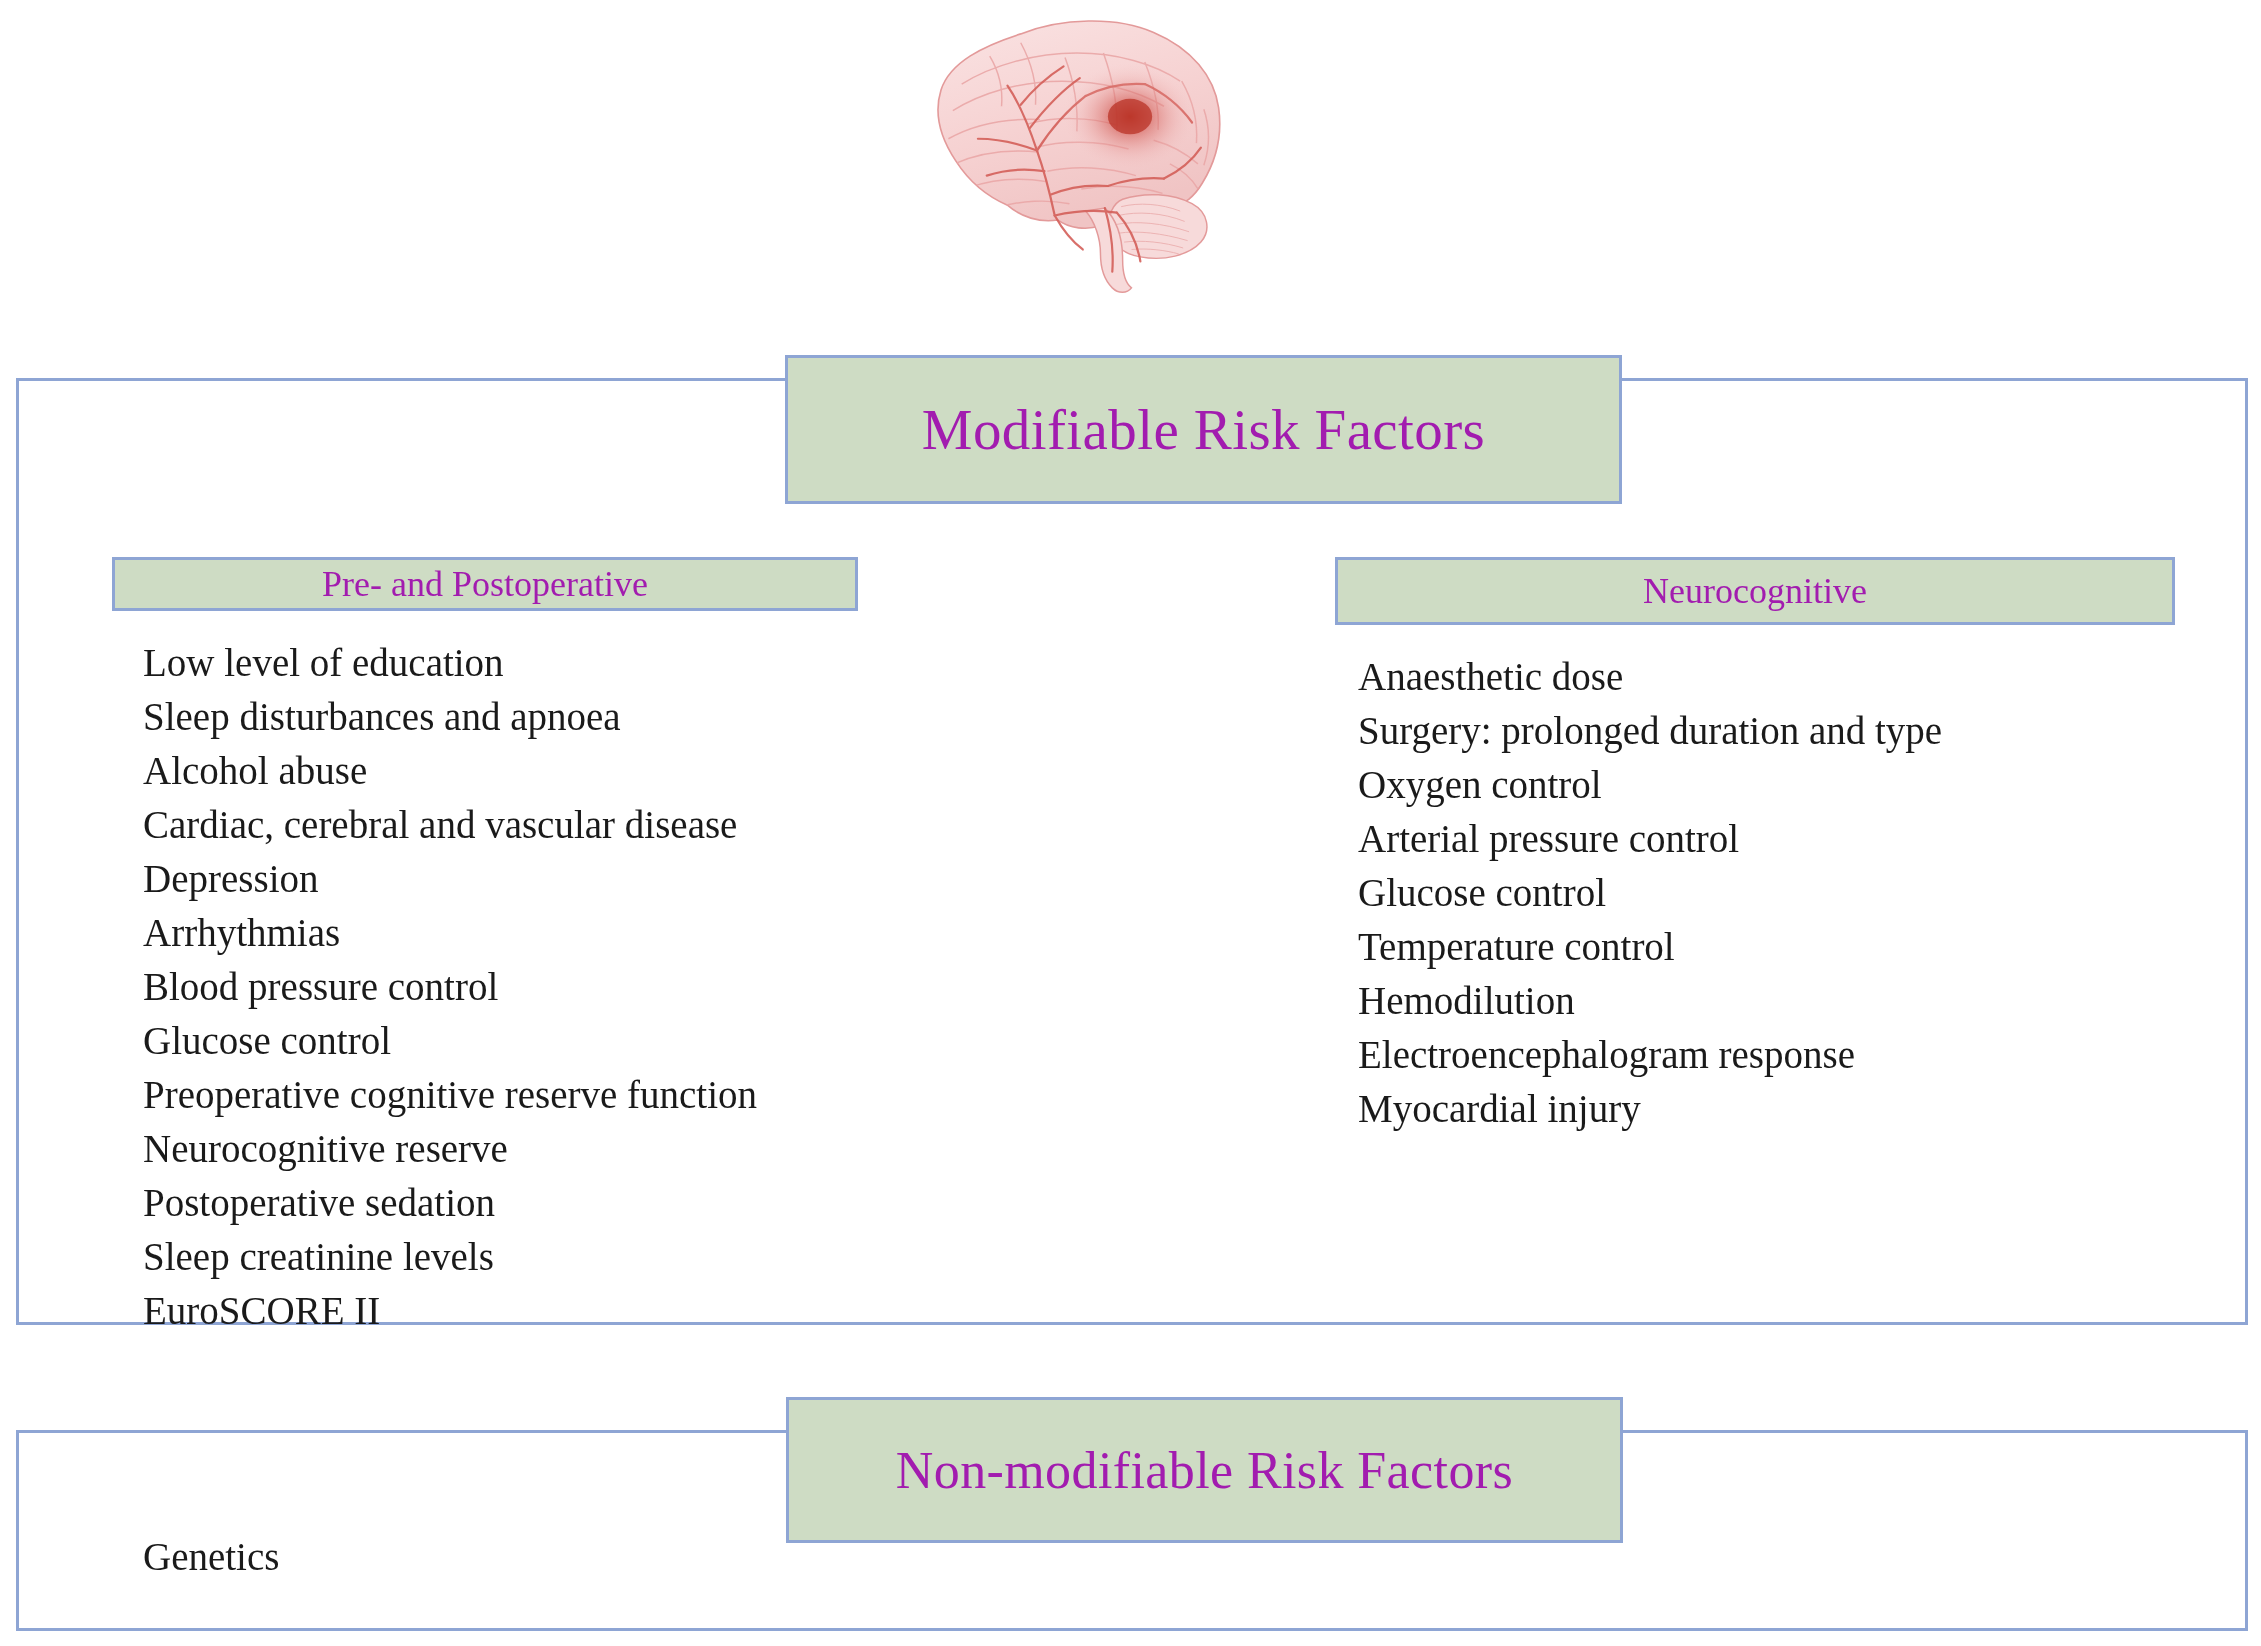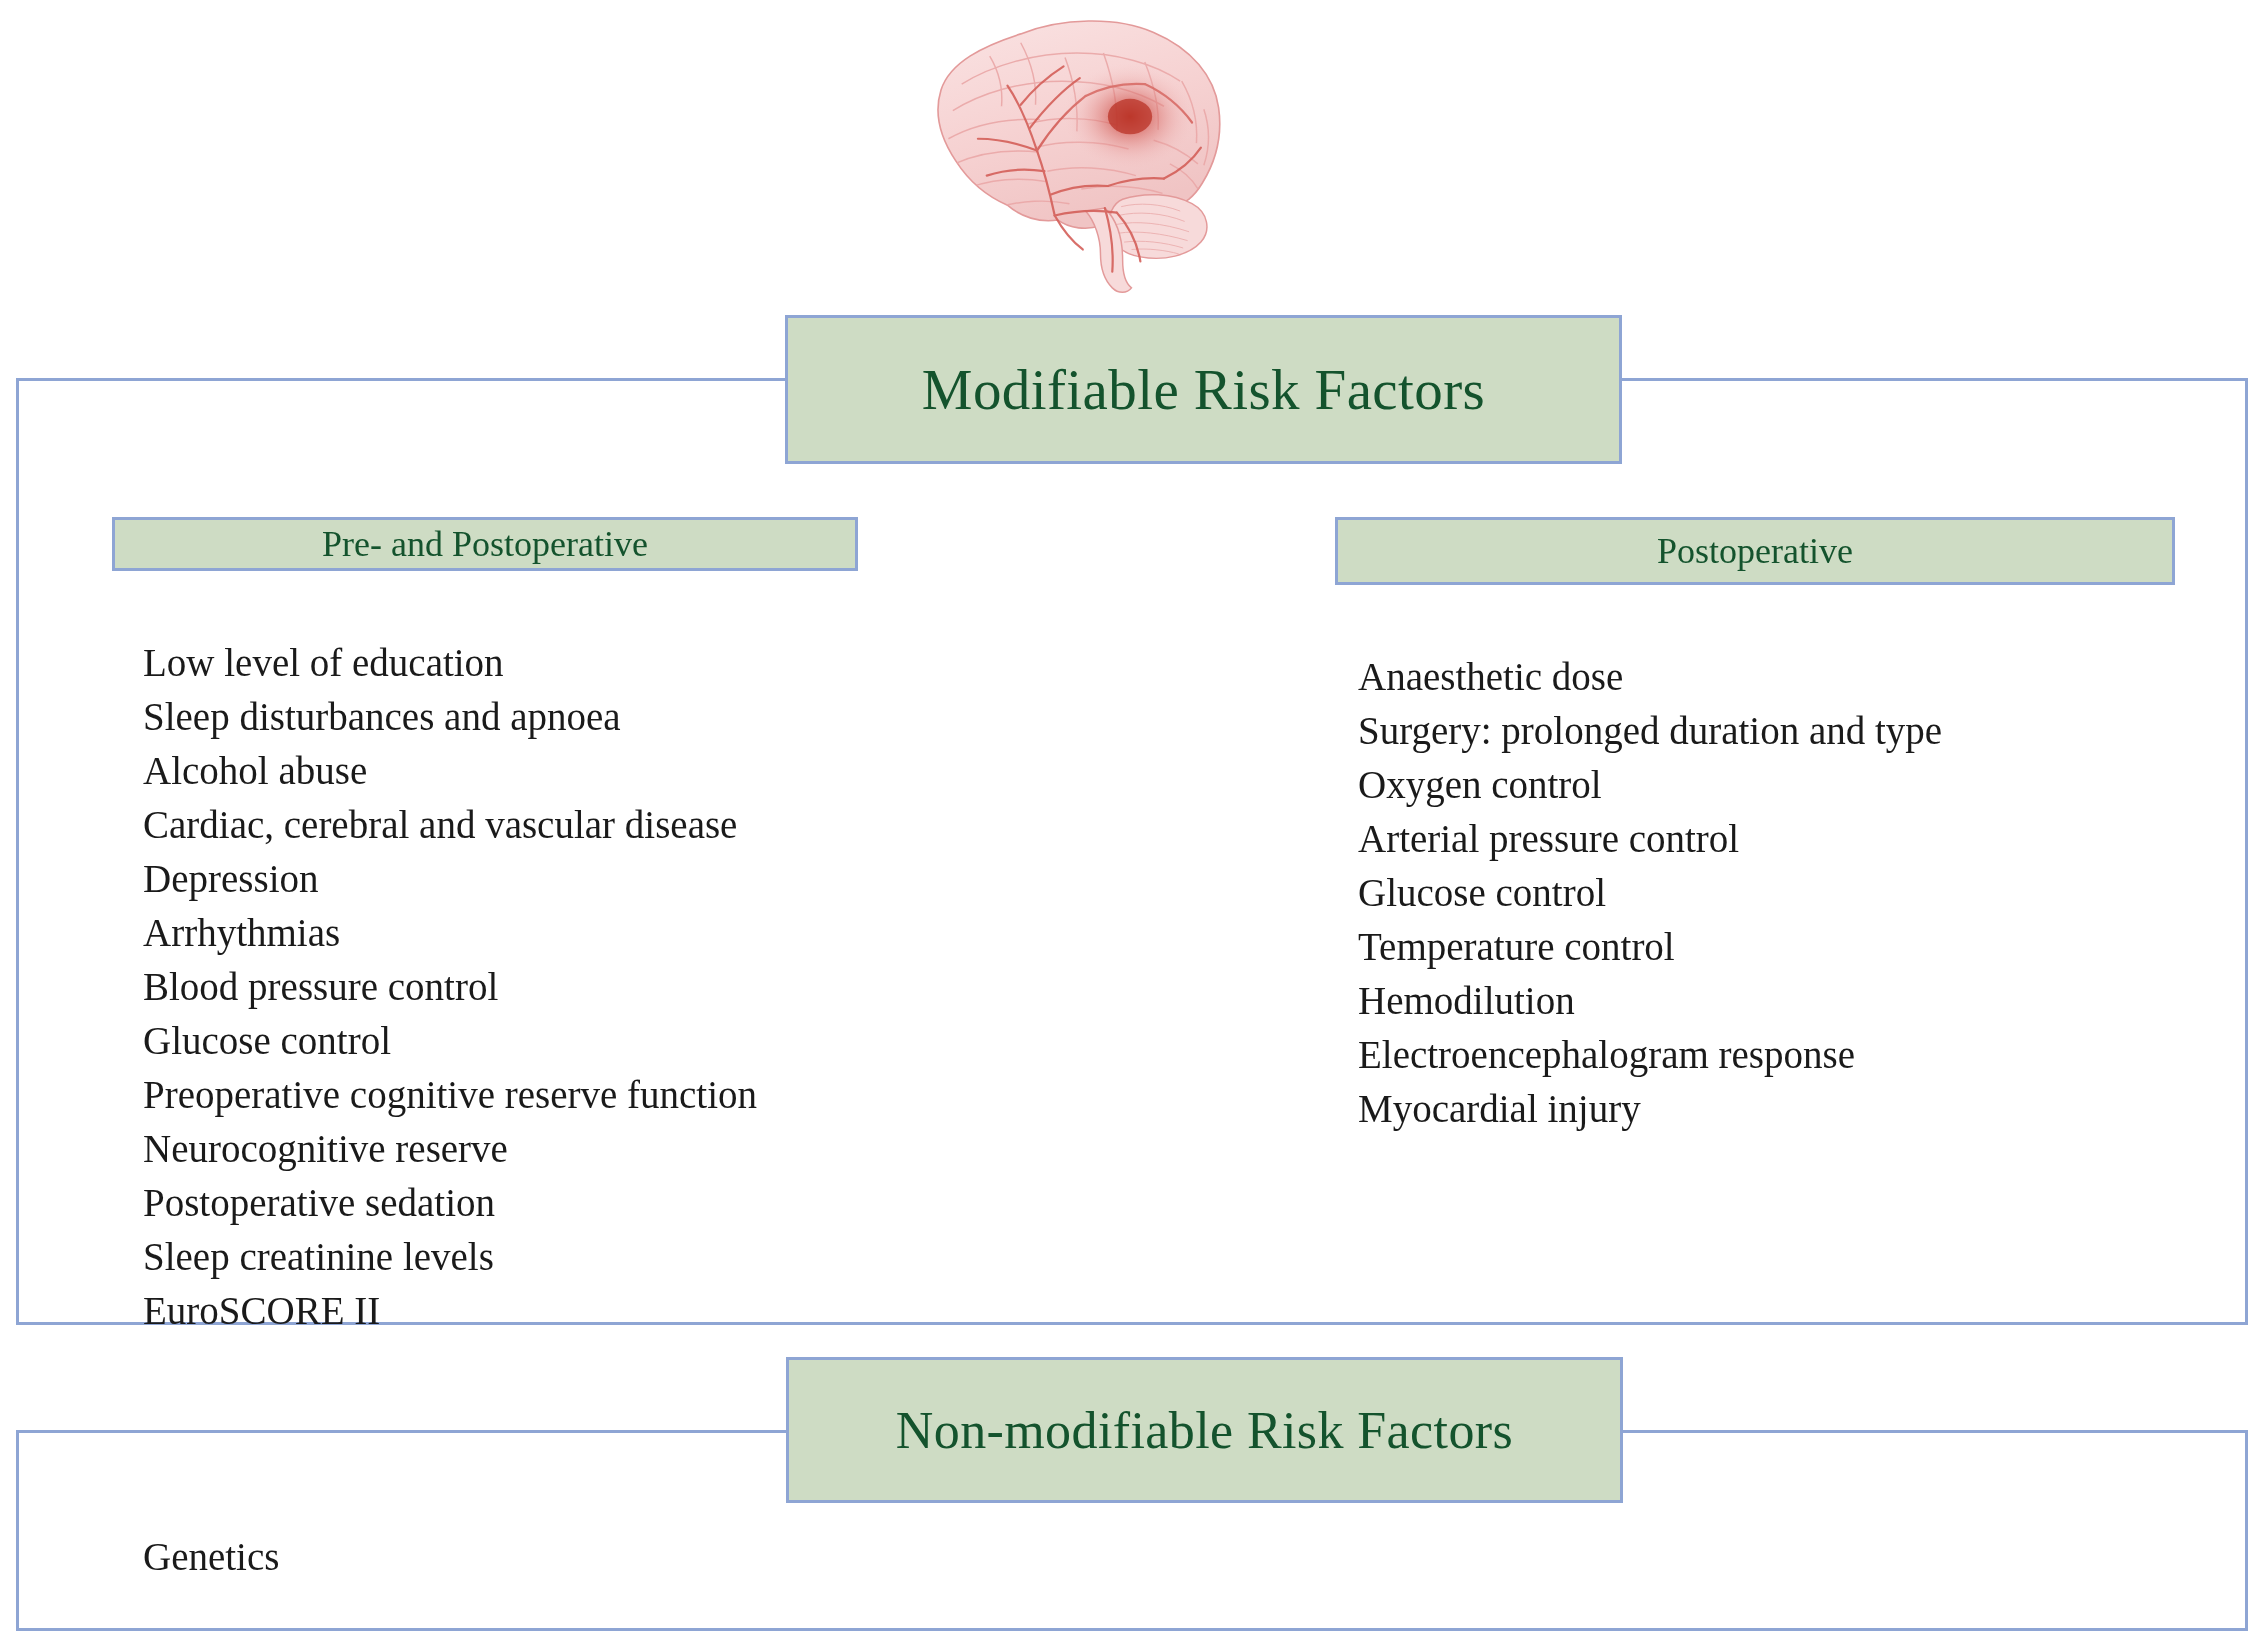--- a/index.html
+++ b/index.html
@@ -49,22 +49,23 @@
   
   .banner {
     position: absolute;
     box-sizing: border-box;
     border: 3.7px solid #8ea5d4;
     background: #cedcc4;
     display: flex;
     align-items: center;
     justify-content: center;
     text-align: right;
-    color: #14532d;
+    color: #a21caf;
     z-index: 5;
+    margin-top: 40px;
   }
   #modifiable-title {
     left: 785px;
     top: 315px;
     width: 837px;
     height: 149px;
     font-size: 57px;
     letter-spacing: 0.4px;
   }
   #non-modifiable-title {
@@ -229,21 +230,21 @@
   <li>Arrhythmias</li>
   <li>Blood pressure control</li>
   <li>Glucose control</li>
   <li>Preoperative cognitive reserve function</li>
   <li>Neurocognitive reserve</li>
   <li>Postoperative sedation</li>
   <li>Sleep creatinine levels</li>
   <li>EuroSCORE II</li>
 </ul>
 
-<div class="banner" id="intraoperative-header">Postoperative</div>
+<div class="banner" id="intraoperative-header">Neurocognitive</div>
 
 <ul class="factor-list" id="intraoperative-list">
   <li>Anaesthetic dose</li>
   <li>Surgery: prolonged duration and type</li>
   <li>Oxygen control</li>
   <li>Arterial pressure control</li>
   <li>Glucose control</li>
   <li>Temperature control</li>
   <li>Hemodilution</li>
   <li>Electroencephalogram response</li>

